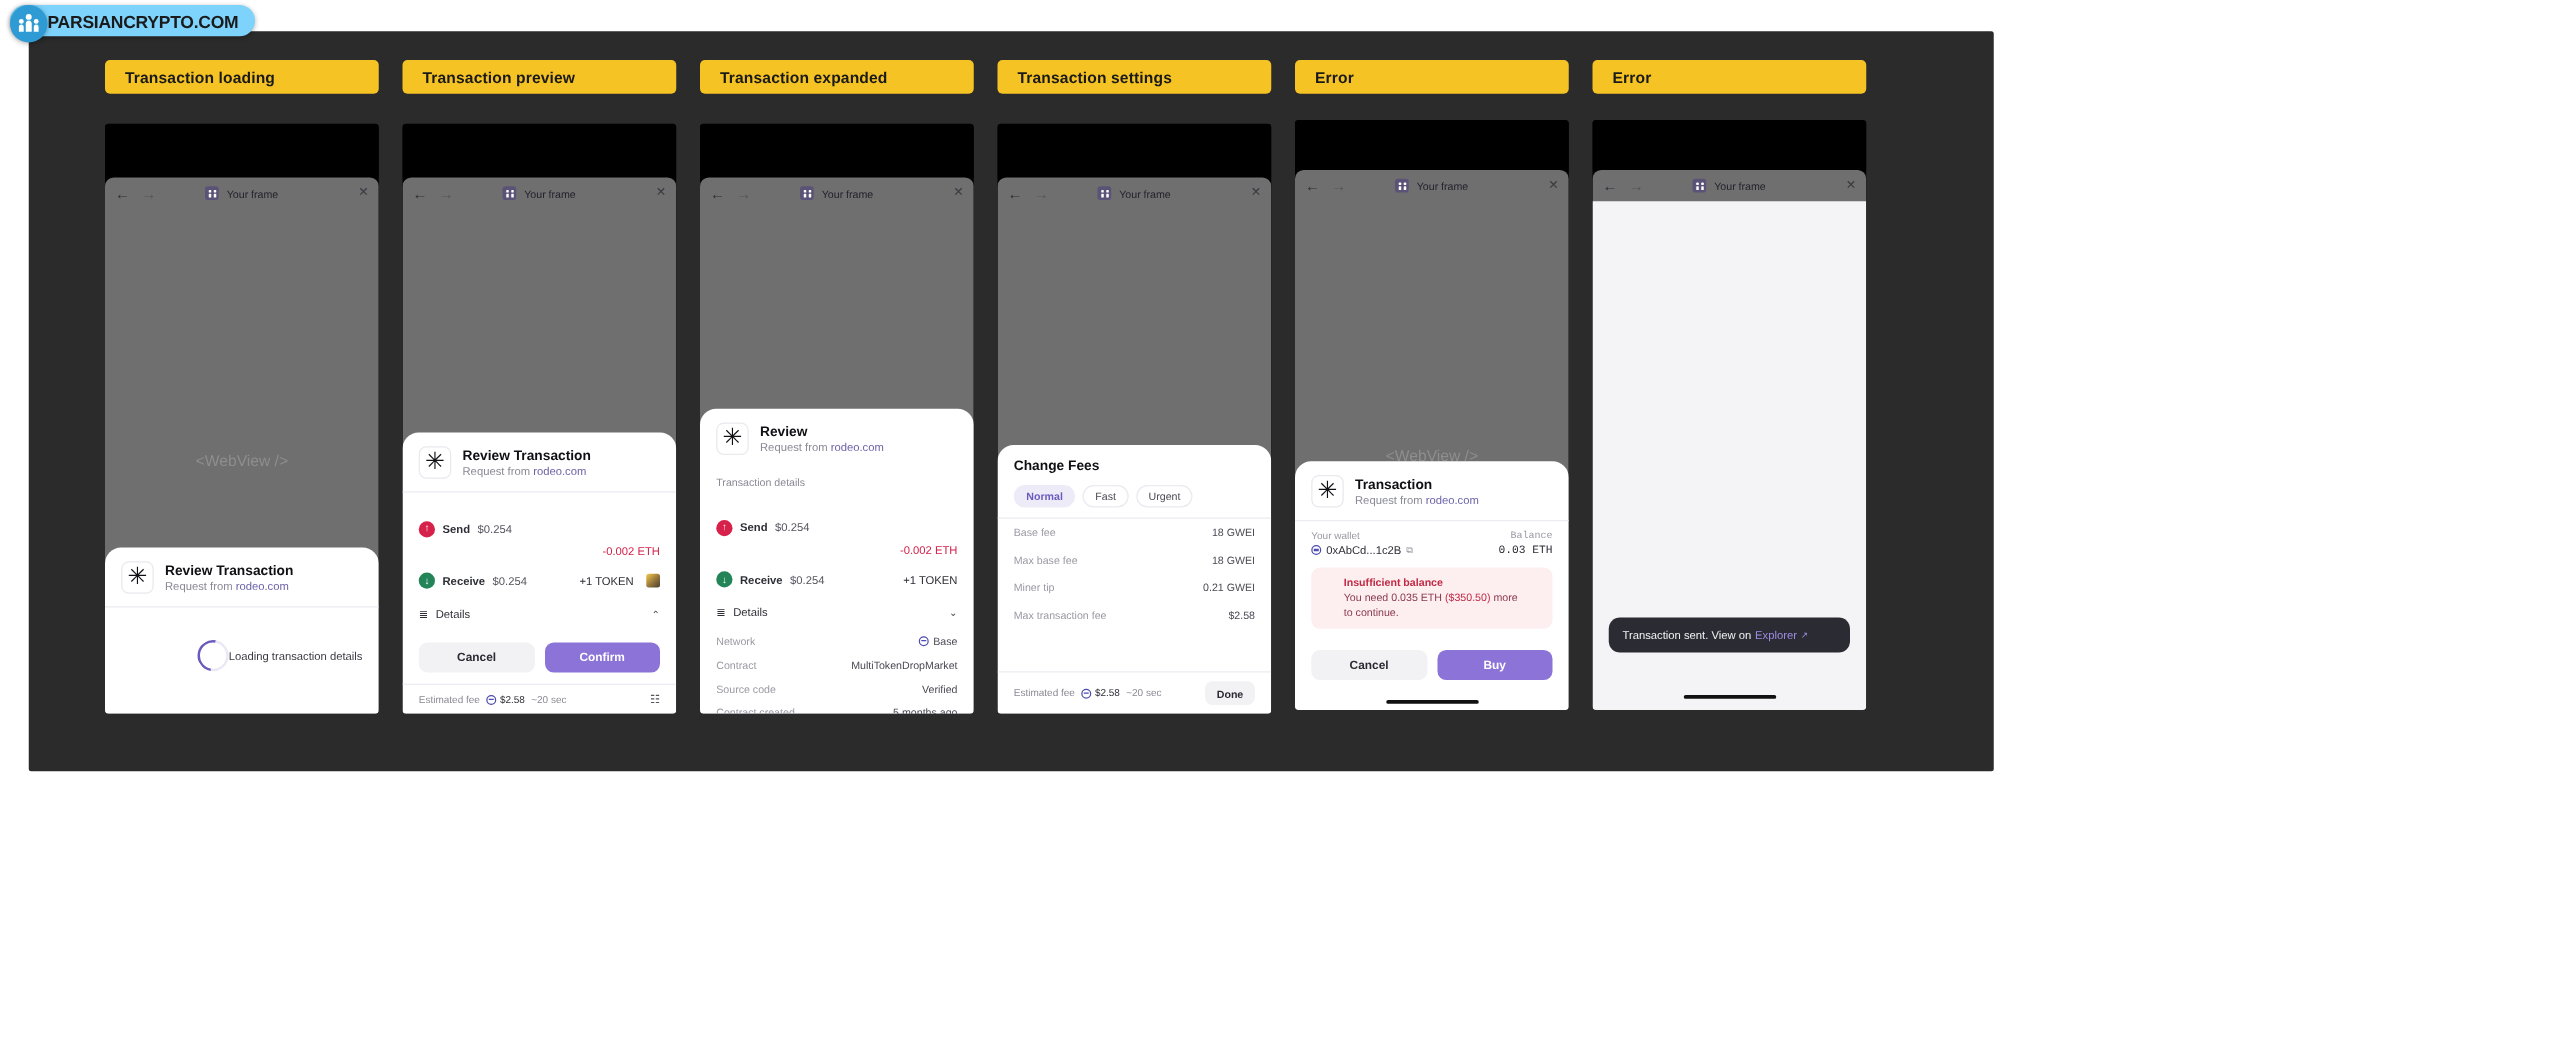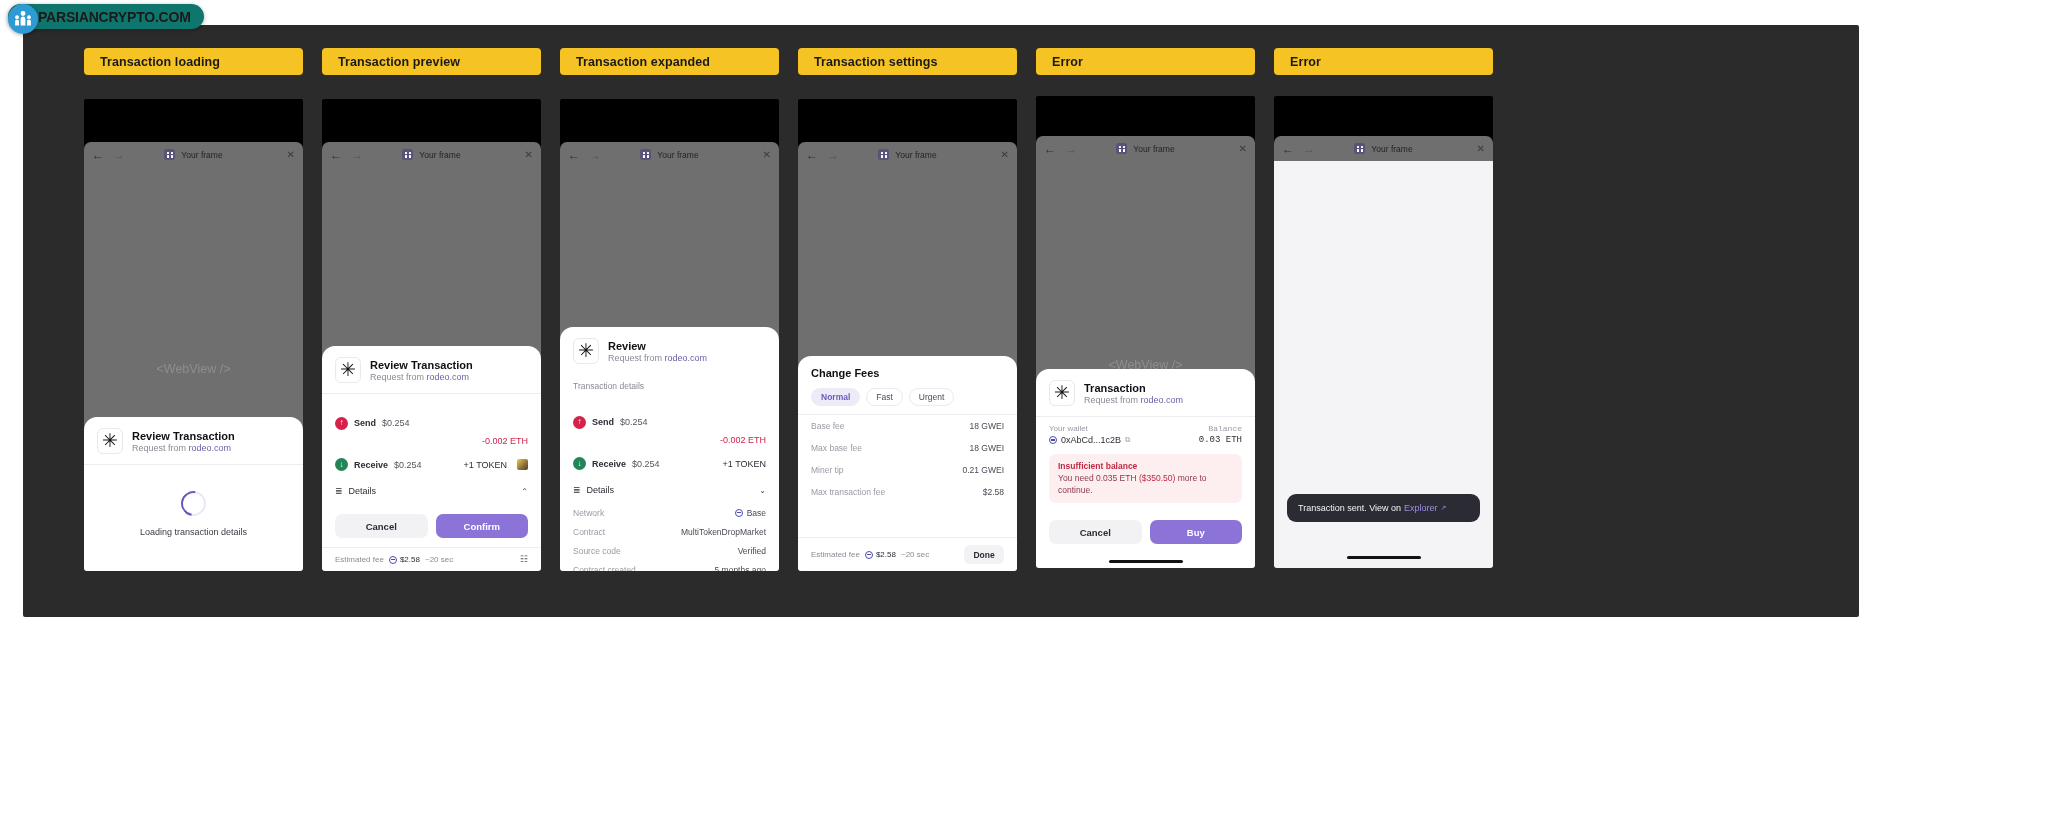--- a/index.html
+++ b/index.html
@@ -6,21 +6,21 @@
   body {
     width: 2048px; height: 839px;
     background: #ffffff;
     font-family: "Liberation Sans", sans-serif;
     overflow: hidden;
     position: relative;
   }
   .stage {
     position: absolute;
     left: 23px; top: 25px;
-    width: 1836px; height: 592px;
+    width: 1572px; height: 592px;
     background: #2b2b2b;
     border-radius: 2px;
   }
   .panels {
     position: absolute;
     left: 0; top: 0; right: 0; bottom: 0;
     display: flex;
     padding: 23px 61px 0 61px;
     gap: 19px;
   }
@@ -176,22 +176,22 @@
     border-top: 1px solid #ececf1;
     margin: 0 -13px; padding: 7px 13px;
     font-size: 8px; color: #8a8a96;
   }
   .feebar .est { color: #8a8a96; }
   .feebar .fee { color: #2d2d36; display: flex; align-items: center; gap: 3px; }
   .feebar .sliders { margin-left: auto; font-size: 9px; color: #55555f; line-height: 1; }
 
   
   .loading-wrap {
-    display: flex; flex-direction: column; align-items: center; justify-content: flex-end;
-    gap: 11px; padding: 26px 0 34px 0;
+    display: flex; flex-direction: row; align-items: center; justify-content: flex-end;
+    padding: 26px 0 34px 0;
   }
   .spinner {
     width: 25px; height: 25px; border-radius: 50%;
     border: 2.5px solid #ebe8f6; border-top-color: #6c5bbd; border-left-color: #6c5bbd;
     transform: rotate(-35deg);
   }
   .loading-text { font-size: 9px; color: #3a3a44; }
 
   
   .fees-title { font-size: 11px; font-weight: bold; color: #101014; padding-bottom: 9px; }
@@ -207,21 +207,21 @@
   .wallet-row { display: flex; align-items: flex-start; padding-top: 7px; }
   .wallet-col .cap { font-size: 8px; color: #9a9aa4; }
   .wallet-col .addr {
     font-size: 9px; color: #2d2d36; display: flex; align-items: center; gap: 4px; margin-top: 2px; justify-content: space-between;
   }
   .wallet-col.right { margin-left: auto; text-align: right; font-family: Liberation Mono, monospace; }
   .wallet-col.right .addr { justify-content: flex-end; }
   .copy-icon { font-size: 7.5px; color: #9a9aa4; }
   .alert {
     background: #fdeef0; border-radius: 7px;
-    padding: 7px 9px; margin-top: 9px;
+    padding: 7px 26px; margin-top: 9px;
   }
   .alert-title { font-size: 8.5px; font-weight: bold; color: #c02a45; }
   .alert-body { font-size: 8.5px; color: #8a3a4c; margin-top: 2px; line-height: 1.35; }
   .alert-body em { color: #c02a45; font-style: normal; }
 
   .home-indicator {
     width: 74px; height: 3px; border-radius: 2px;
     background: #111; margin: 7px auto 5px auto;
   }
 
@@ -235,21 +235,21 @@
   .toast a { color: #9f8ee6; text-decoration: none; }
   .ext-icon { font-size: 7px; color: #9f8ee6; }
 
   
   .watermark {
     position: absolute; left: 8px; top: 4px;
     display: flex; align-items: center;
     z-index: 50;
   }
   .wm-pill {
-    background: #0f766e; border-radius: 13px;
+    background: #7dd3fc; border-radius: 13px;
     height: 25px; padding: 0 13px 0 30px;
     display: flex; align-items: center;
     font-size: 14px; font-weight: bold; color: #1a1a1a;
     box-shadow: 0 1px 4px rgba(0,0,0,.3);
     letter-spacing: -.2px;
   }
   .wm-logo {
     position: absolute; left: 0; top: 0;
     width: 30px; height: 30px; border-radius: 50%;
     background: #2f9bd4;

